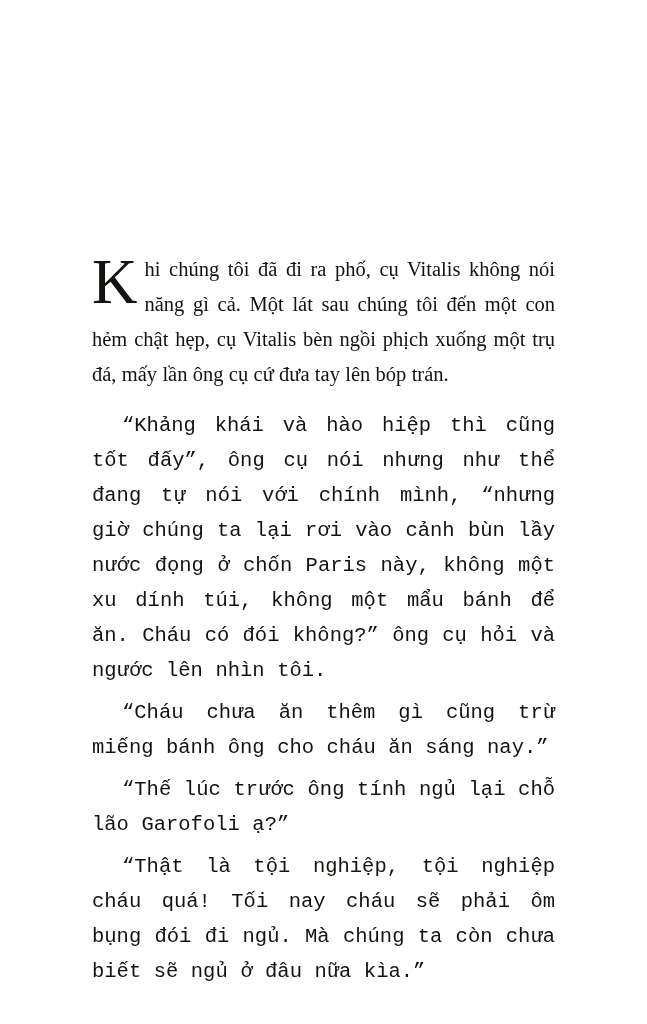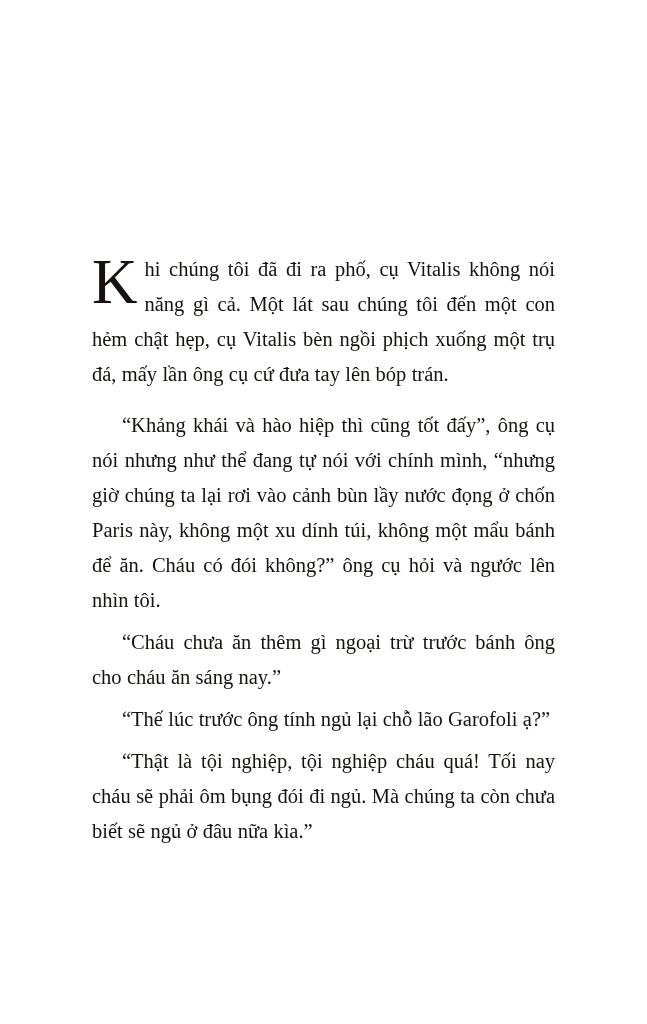--- a/index.html
+++ b/index.html
@@ -31,20 +31,21 @@
     margin: 0 0 7px 0;
     font-size: 20.5px;
     line-height: 35px;
     text-align: justify;
     text-justify: inter-word;
     word-spacing: 0.2px;
     hyphens: none;
   }
   p.para.indent {
     text-indent: 30px;
+    font-family: Liberation Mono, monospace;
   }
   p.first {
     margin-bottom: 16px;
   }
   
   .dropcap {
     float: left;
     font-family: "Liberation Serif", "DejaVu Serif", serif;
     font-size: 63px;
     line-height: 56px;
@@ -56,20 +57,20 @@
 </head>
 <body>
 
 <div class="page">
   <div class="text-block">
 
     <p class="para first"><span class="dropcap">K</span><span>hi chúng tôi đã đi ra phố, cụ Vitalis không nói năng gì cả. Một lát sau chúng tôi đến một con hẻm chật hẹp, cụ Vitalis bèn ngồi phịch xuống một trụ đá, mấy lần ông cụ cứ đưa tay lên bóp trán.</span></p>
 
     <p class="para indent">“Khảng khái và hào hiệp thì cũng tốt đấy”, ông cụ nói nhưng như thể đang tự nói với chính mình, “nhưng giờ chúng ta lại rơi vào cảnh bùn lầy nước đọng ở chốn Paris này, không một xu dính túi, không một mẩu bánh để ăn. Cháu có đói không?” ông cụ hỏi và ngước lên nhìn tôi.</p>
 
-    <p class="para indent">“Cháu chưa ăn thêm gì ngoại trừ trước bánh ông cho cháu ăn sáng nay.”</p>
+    <p class="para indent">“Cháu chưa ăn thêm gì cũng trừ miếng bánh ông cho cháu ăn sáng nay.”</p>
 
     <p class="para indent">“Thế lúc trước ông tính ngủ lại chỗ lão Garofoli ạ?”</p>
 
     <p class="para indent">“Thật là tội nghiệp, tội nghiệp cháu quá! Tối nay cháu sẽ phải ôm bụng đói đi ngủ. Mà chúng ta còn chưa biết sẽ ngủ ở đâu nữa kìa.”</p>
 
   </div>
 </div>
 
 </body></html>

